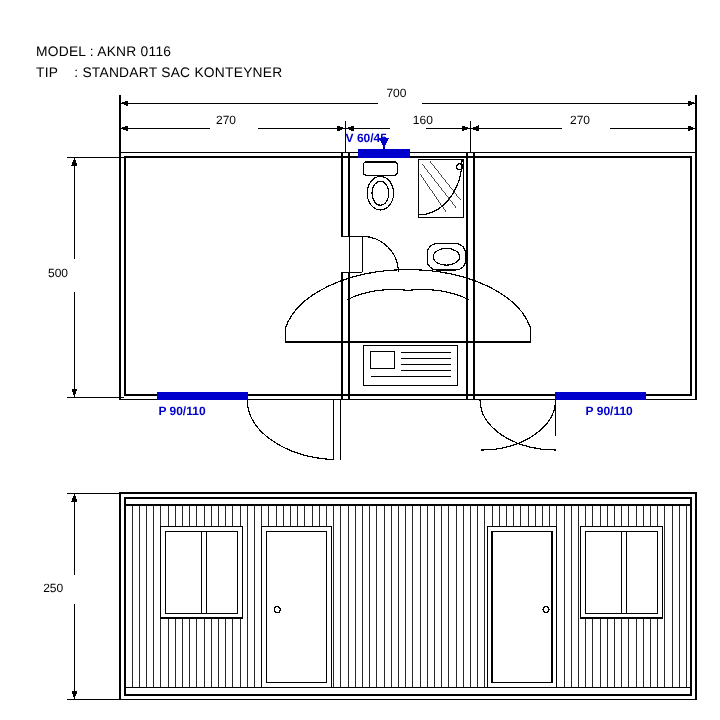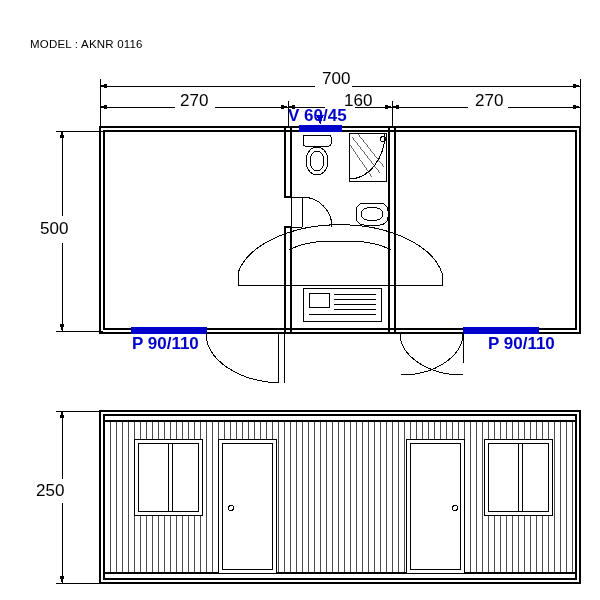--- a/index.html
+++ b/index.html
@@ -15,21 +15,21 @@
     color: #000000;
     overflow: hidden;
   }
   .stage {
     position: absolute;
     left: 0; top: 0;
     width: 600px; height: 492px; margin-top: 11px;
   }
   .txt {
     position: absolute;
-    font-size: 17px;
+    font-size: 10px;
     line-height: 13px;
     white-space: pre;
     color: #000;
   }
   .txt.blue {
     color: #0000cc;
     font-weight: bold;
   }
   svg.layer {
     position: absolute;
@@ -43,20 +43,21 @@
     white-space: pre;
     letter-spacing: 0.2px;
   }
 </style>
 </head>
 <body>
 
 <div class="stage">
 
   <div class="hdr" style="left:30px; top:27px;">MODEL : AKNR 0116</div>
+  <div class="hdr" style="left:30px; top:44px;">TIP    : STANDART SAC KONTEYNER</div>
 
   <div class="txt" style="left:322px; top:61px;">700</div>
   <div class="txt" style="left:180px; top:83px;">270</div>
   <div class="txt" style="left:344px; top:83px;">160</div>
   <div class="txt" style="left:475px; top:83px;">270</div>
   <div class="txt" style="left:40px; top:211px;">500</div>
   <div class="txt blue" style="left:288px; top:98px;">V 60/45</div>
   <div class="txt blue" style="left:132px; top:326px;">P 90/110</div>
   <div class="txt blue" style="left:488px; top:326px;">P 90/110</div>
 

